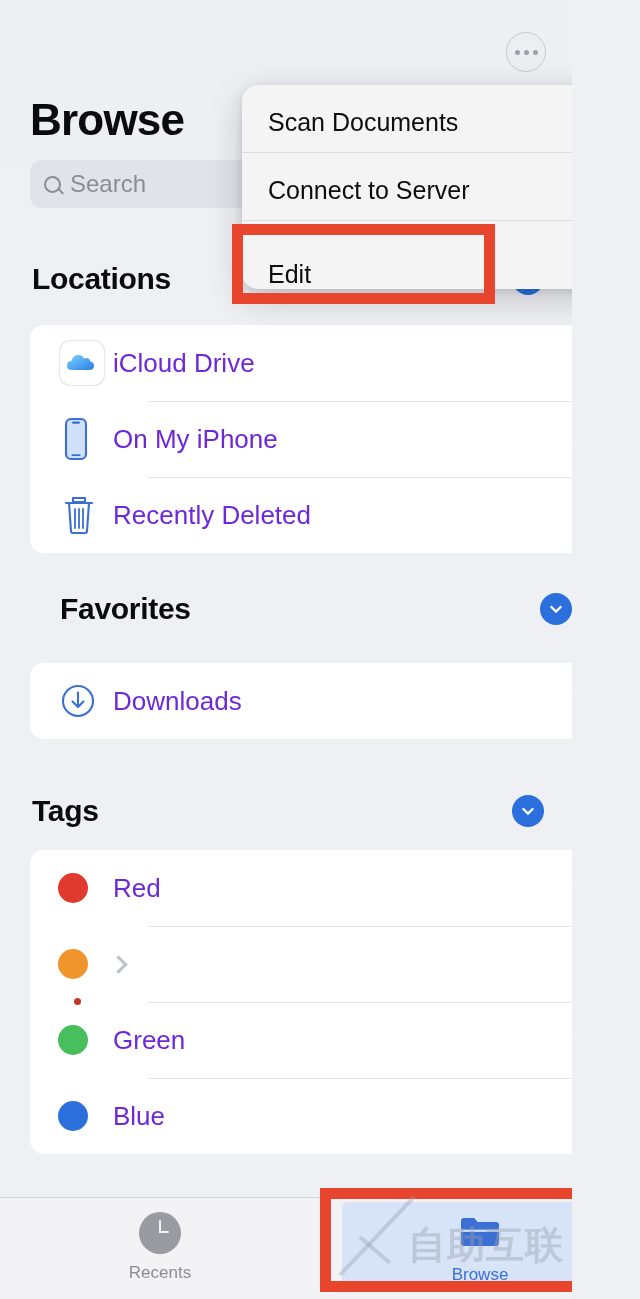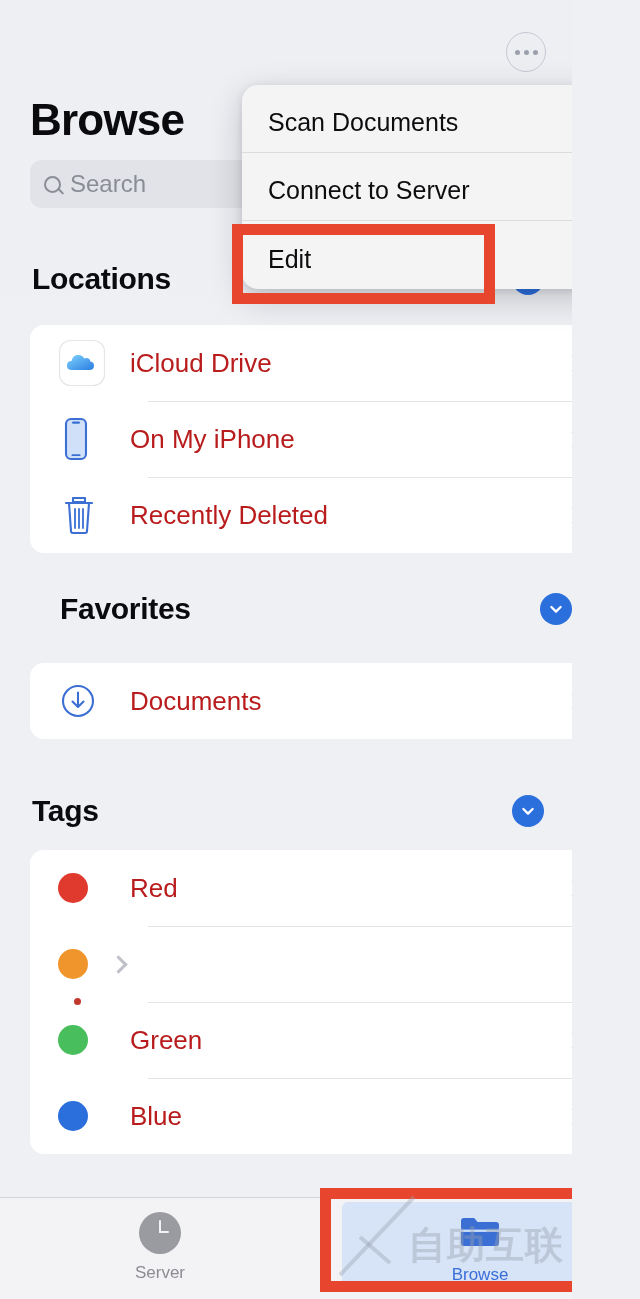--- a/index.html
+++ b/index.html
@@ -56,21 +56,21 @@
     position: absolute; left: 242px; top: 85px; width: 392px;
     background: #f4f4f5; border-radius: 16px;
     box-shadow: 0 10px 34px rgba(20,22,30,.20), 0 2px 8px rgba(20,22,30,.10);
     overflow: hidden; z-index: 30;
   }
   .ctx-item {
     height: 68px; display: flex; align-items: center;
     padding: 8px 22px 0 26px; justify-content: space-between;
     border-bottom: 1px solid #dcdcde;
   }
-  .ctx-item:last-child { border-bottom: none; }
+  .ctx-item:last-child { border-bottom: none; align-items: flex-end; }
   .ctx-item .lbl { font-size: 25px; color: #0d0d0f; }
   .ctx-ico { width: 30px; height: 30px; flex: none; }
 
   
   .sec-head {
     position: absolute; left: 0; width: 100%;
     display: flex; align-items: center; justify-content: space-between;
     padding: 0 28px 0 32px;
   }
   .sec-head .t { font-size: 30px; font-weight: bold; color: #0b0b0d; letter-spacing: -0.3px; }
@@ -87,21 +87,21 @@
   }
   .row {
     height: 76px; display: flex; align-items: center;
     padding-left: 28px; padding-right: 24px; position: relative;
   }
   .row + .row::before {
     content: ""; position: absolute; left: 118px; right: 0; top: 0;
     height: 1px; background: #e4e4e7;
   }
   .row .ico { width: 54px; flex: none; display: flex; align-items: center; justify-content: flex-start; }
-  .row .txt { flex: 1; font-size: 26px; color: #b91c1c; margin-left: 18px; }
+  .row .txt { flex: 1; font-size: 26px; color: #6d28d9; margin-left: 1px; }
   .chev {
     width: 13px; height: 13px; border-right: 3px solid #bfc1c8;
     border-top: 3px solid #bfc1c8; transform: rotate(45deg); flex: none; margin-right: 6px;
   }
   .dot { width: 30px; height: 30px; border-radius: 50%; display: block; }
   .micro-dot {
     position: absolute; width: 7px; height: 7px; border-radius: 50%;
     background: #c0392b; left: 74px; top: 998px; z-index: 5;
   }
 
@@ -226,21 +226,21 @@
   </div>
 
   <div class="card" style="top:663px;">
     <div class="row">
       <span class="ico">
         <svg width="40" height="40" viewBox="0 0 40 40">
           <circle cx="20" cy="20" r="15" fill="none" stroke="#3b6fd4" stroke-width="2.1"></circle>
           <path d="M20 11.5 v14 M14.5 20.5 L20 26 L25.5 20.5" fill="none" stroke="#3b6fd4" stroke-width="2.1" stroke-linecap="round" stroke-linejoin="round"></path>
         </svg>
       </span>
-      <span class="txt">Documents</span>
+      <span class="txt">Downloads</span>
       <span class="chev"></span>
     </div>
   </div>
 
   <div class="sec-head" style="top:794px;">
     <span class="t">Tags</span>
     <span class="collapse-btn" style="background: rgb(43, 111, 221);">
       <svg width="18" height="18" viewBox="0 0 18 18">
         <path d="M4.4 7 L9 11.6 L13.6 7" fill="none" stroke="#fff" stroke-width="2.3" stroke-linecap="round" stroke-linejoin="round"></path>
       </svg>
@@ -305,21 +305,21 @@
     </div>
 
     <div class="ctx-item">
       <span class="lbl">Edit</span>
     </div>
   </div>
 
   <div class="tabbar">
     <div class="tab tab-recents">
       <span class="clock"></span>
-      <span class="lbl">Server</span>
+      <span class="lbl">Recents</span>
     </div>
     <div class="tab tab-browse">
       <span class="sel-pill"></span>
       <span>
         <svg width="46" height="40" viewBox="0 0 46 40">
           <path d="M4 9 a3 3 0 0 1 3 -3 h10.2 l3.4 4 H39 a3 3 0 0 1 3 3 v3 H4 z" fill="#3b6fd4"></path>
           <rect x="4" y="15" width="38" height="19" rx="3" fill="#3b6fd4"></rect>
           <rect x="4" y="17.6" width="38" height="2.3" fill="#cfe0f8"></rect>
         </svg>
       </span>

